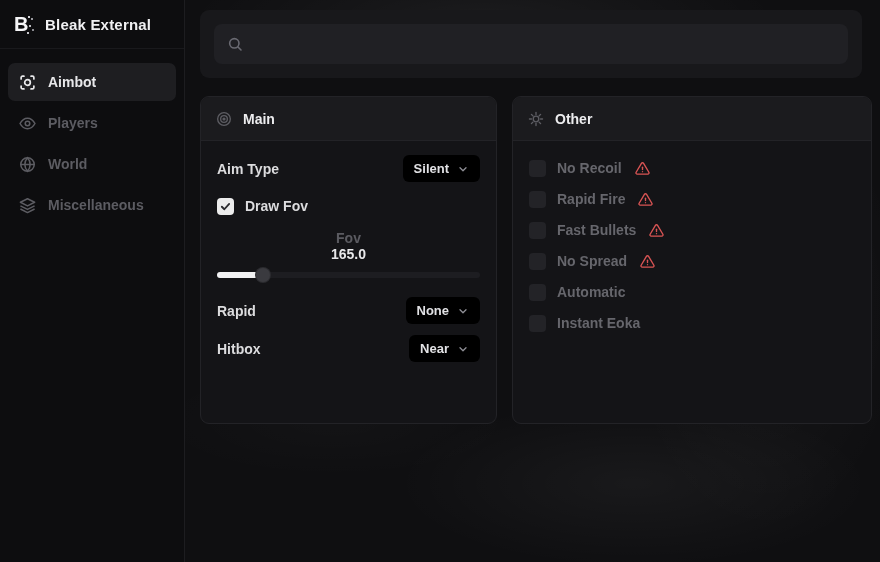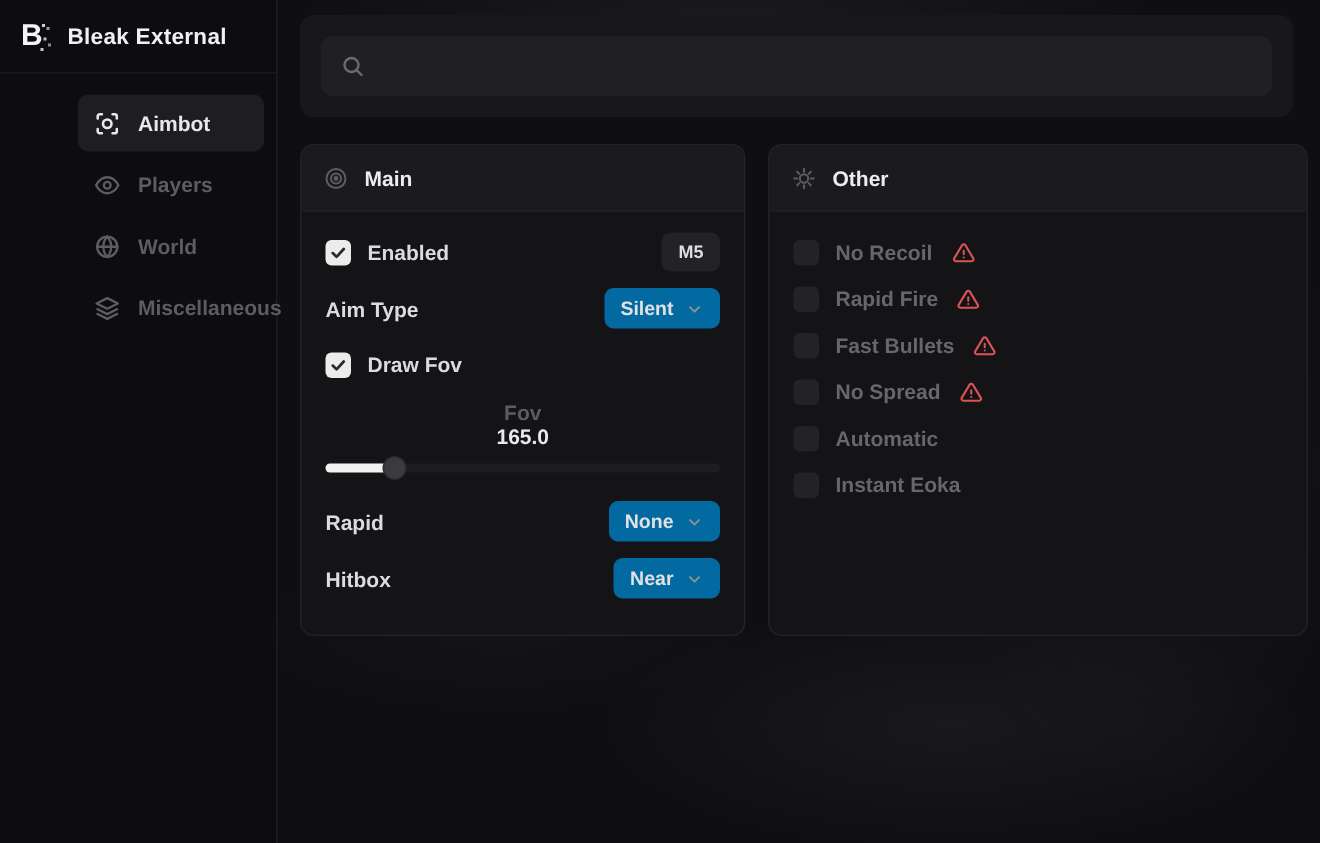--- a/index.html
+++ b/index.html
@@ -37,21 +37,21 @@
     position:relative; width:20px; height:22px;
     font-weight:700; font-size:20px; line-height:22px; color:#f5f5f7;
   }
   .logo::after {
     content:""; position:absolute; width:2px; height:2px; background:#cfcfd4;
     left:14px; top:3px;
     box-shadow: 3px 2px 0 0 #9a9aa0, 1px 9px 0 0 #bdbdc2, 4px 13px 0 0 #8a8a90, -1px 16px 0 0 #c5c5ca;
   }
   .brand-name { font-size:15px; font-weight:700; color:#f0f0f2; letter-spacing:.2px; }
 
-  .nav { padding:14px 8px 0 8px; display:flex; flex-direction:column;margin-left:44px; }
+  .nav { padding:14px 8px 0 8px; display:flex; flex-direction:column; }
   .nav-item {
     display:flex; align-items:center; gap:12px;
     height:38px; padding:0 11px; margin-bottom:3px;
     border-radius:7px; cursor:pointer;
     color:#5c5c62; font-size:14px; font-weight:600;
   }
   .nav-item .nav-icon { display:flex; width:17px; height:17px; color:inherit; }
   .nav-item.active { background:#1e1e21; color:#e8e8ea; }
 
   
@@ -102,21 +102,21 @@
   .checkbox.checked { background:#ececec; }
   .checkbox.checked svg { display:block; }
   .checkbox.unchecked { background:#232327; }
 
   .keybind {
     background:#232327; border:none; border-radius:6px; cursor:pointer;
     color:#dfdfe2; font-size:12px; font-weight:700; padding:6px 11px;
     font-family:"Liberation Sans", sans-serif;
   }
   .select {
-    background:#0369a1; border-radius:6px; cursor:pointer;
+    background:#000000; border-radius:6px; cursor:pointer;
     display:flex; align-items:center; gap:8px; padding:6px 11px;
     color:#e2e2e5; font-size:13px; font-weight:700;
   }
   .select .chev { display:flex; width:12px; height:12px; color:#8f8f96; }
 
   .fov-row { margin-top:13px;flex-direction:column; }
   .slider { position:relative; height:14px; margin-top:6px; cursor:pointer; }
   .slider-track {
     position:absolute; left:0; right:0; top:4px; height:6px;
     background:#1d1d21; border-radius:3px;
@@ -213,31 +213,20 @@
             <svg viewBox="0 0 24 24" fill="none" stroke="currentColor" stroke-width="2">
               <circle cx="12" cy="12" r="9.5"></circle>
                 <circle cx="12" cy="12" r="5"></circle>
                 <circle cx="12" cy="12" r="1.4" fill="currentColor"></circle>
             </svg>
           </span>
           <span class="panel-title">Main</span>
         </header>
         <div class="panel-body">
 
-          <div class="row">
-            <div class="left-group">
-              <span class="checkbox checked">
-                <svg width="11" height="11" viewBox="0 0 24 24" fill="none" stroke="#2a2a2e" stroke-width="4" stroke-linecap="round" stroke-linejoin="round">
-                    <path d="M4 12.5 L9.5 18 L20 6.5"></path>
-                  </svg>
-              </span>
-              <span class="label">Enabled</span>
-            </div>
-            <button class="keybind">M5</button>
-          </div>
 
           <div class="row">
             <span class="label">Aim Type</span>
             <div class="select">
               <span>Silent</span>
               <span class="chev">
                 <svg viewBox="0 0 24 24" fill="none" stroke="currentColor" stroke-width="2.6" stroke-linecap="round" stroke-linejoin="round">
                     <path d="M6 9.5 L12 15.5 L18 9.5"></path>
                   </svg>
               </span>

